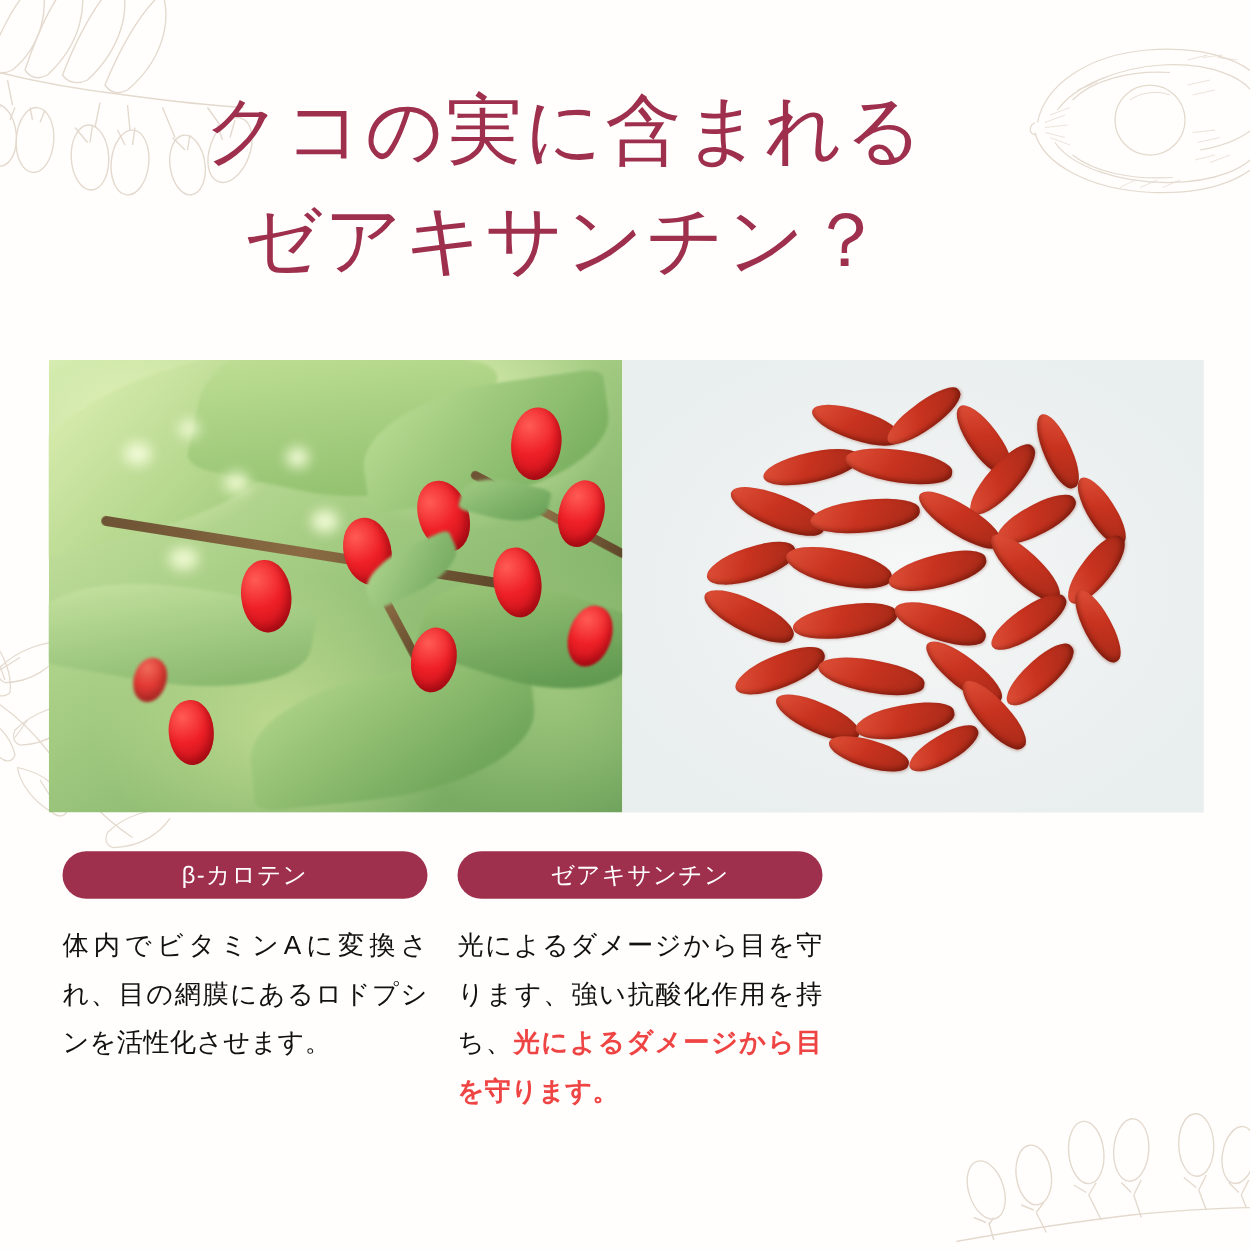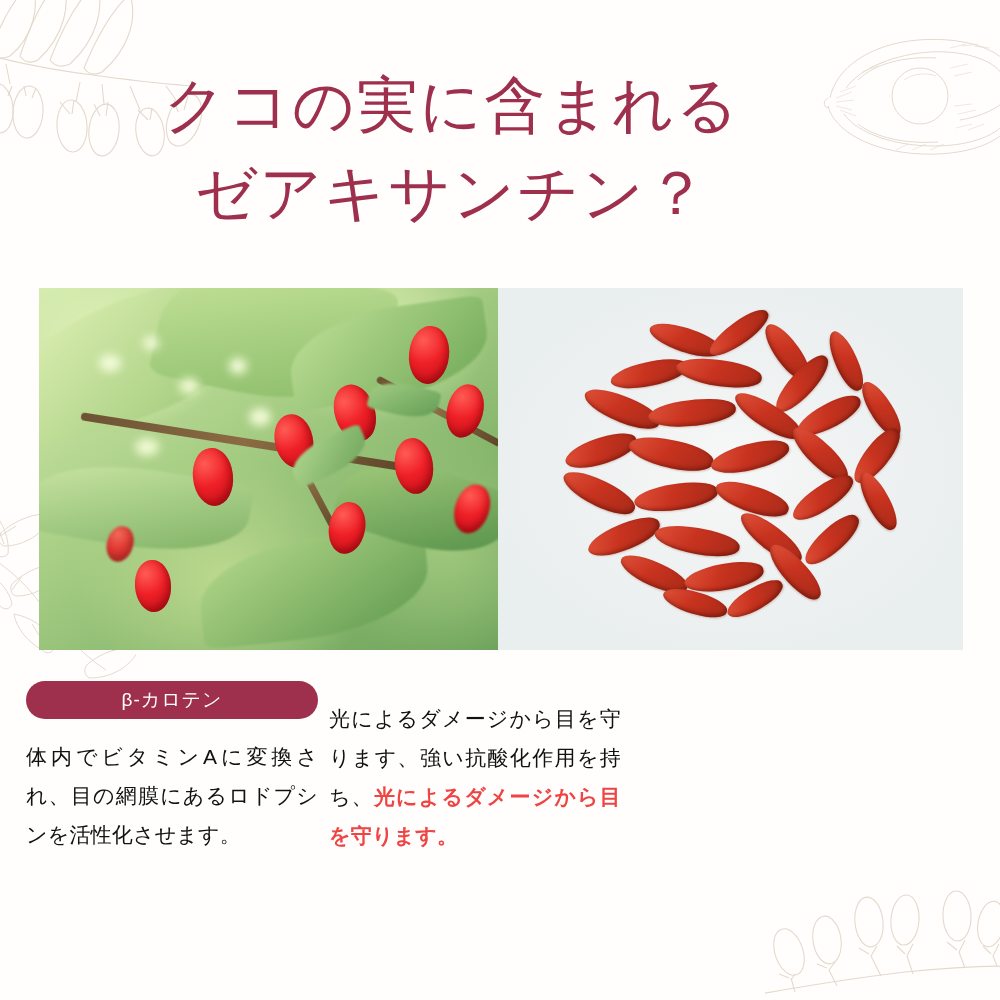--- a/index.html
+++ b/index.html
@@ -103,25 +103,25 @@
   .dried {
     position: absolute;
     border-radius: 50% 46% 48% 52%;
     background: linear-gradient(120deg,#e0523a 0%,#c8331f 45%,#a52a18 100%);
     box-shadow: inset -2px -2px 4px rgba(90,15,5,.55), 1px 1px 2px rgba(120,40,20,.25);
   }
 
   
   .columns {
     position: absolute;
-    left: 26px;
+    left: 50px;
     top: 681px;
     width: 924px;
     display: flex;
-    gap: 11px;
+    gap: 24px;
   }
   .column { width: 292px; }
 
   .pill {
     height: 38px;
     border-radius: 19px;
     background: #9e2f4d;
     color: #ffffff;
     display: flex;
     align-items: center;
@@ -295,19 +295,20 @@
   </div>
 
   <div class="columns">
 
     <div class="column">
       <div class="pill">β-カロテン</div>
       <div class="body-text"><span>体内でビタミンAに変換され、目の網膜にあるロドプシンを活性化させます。</span><span class="hl"></span></div>
     </div>
 
     <div class="column">
+      <div class="pill">ゼアキサンチン</div>
       <div class="body-text"><span>光によるダメージから目を守ります、強い抗酸化作用を持ち、</span><span class="hl">光によるダメージから目を守ります。</span></div>
     </div>
 
 
   </div>
 
 </div>
 
 </body></html>

